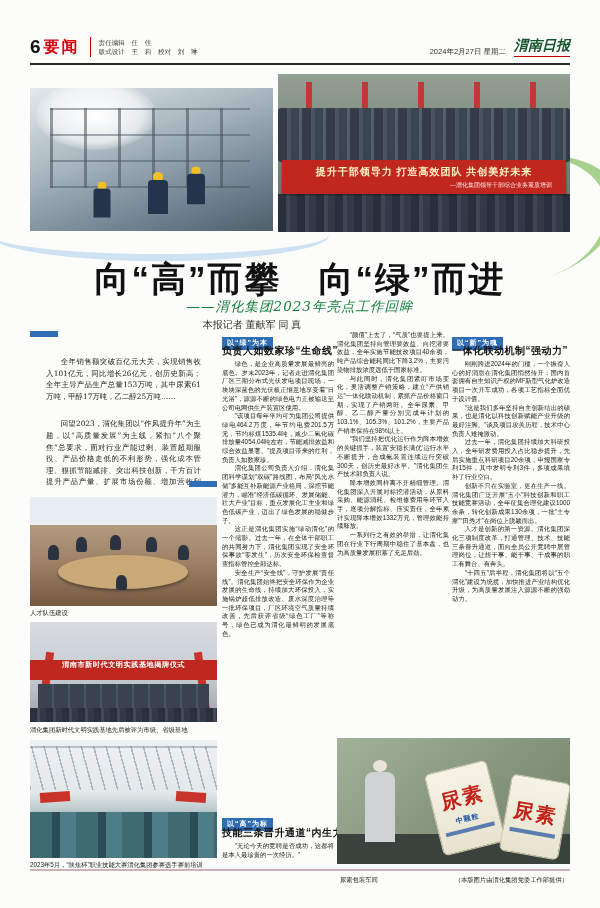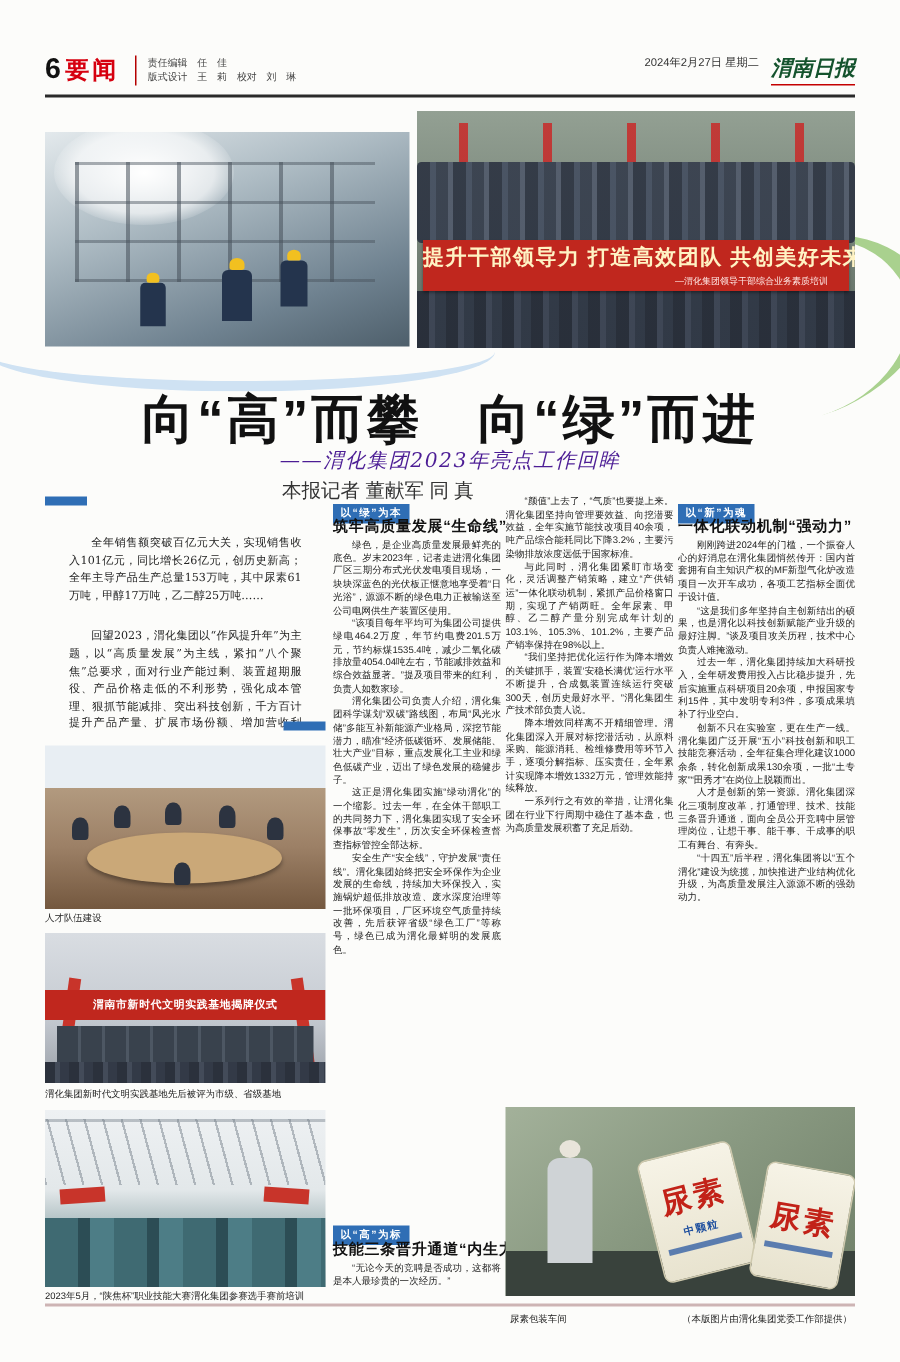--- a/index.html
+++ b/index.html
@@ -6,21 +6,21 @@
   .page{position:relative;width:600px;height:908px;margin:0 auto;background:#fcfcfa;
         font-family:"Liberation Sans",sans-serif;color:#1a1a1a;overflow:hidden;}
   .abs{position:absolute;}
 
   
   .hdr{left:30px;top:34px;width:540px;height:26px;display:flex;align-items:center;}
   .pageno{font-size:19px;font-weight:bold;color:#111;letter-spacing:-1px;}
   .section-name{font-size:16px;font-weight:bold;color:#d6000f;margin-left:4px;letter-spacing:2px;}
   .hdr-div{width:1px;height:20px;background:#b40000;margin:0 8px 0 10px;}
   .credits{font-size:6.6px;color:#444;line-height:9px;}
-  .hdr-right{margin-left:auto;display:flex;align-items:flex-start;gap:8px;}
+  .hdr-right{margin-left:auto;display:flex;align-items:flex-end;gap:8px;}
   .date{font-size:7.5px;color:#333;}
   .paper-name{font-size:14px;font-weight:bold;font-style:italic;color:#14532d;
               font-family:"DejaVu Serif",serif;border-bottom:1.5px solid #c40000;padding-bottom:1px;}
   .hdr-rule{left:30px;top:63px;width:540px;height:1.6px;background:#2a2a2a;}
 
   
   .swoosh-blue{left:-10px;top:208px;width:340px;height:46px;border:0;
                border-bottom:7px solid #cfe2f3;border-radius:50%;}
   .swoosh-green{left:438px;top:160px;width:170px;height:120px;
                 border-right:13px solid #a9d18e;border-radius:50%;transform:rotate(-18deg);}
@@ -41,29 +41,29 @@
       background:linear-gradient(#93a093 0%,#7b887c 45%,#5f6c63 100%);}
   .flags{left:0;top:8px;width:292px;height:26px;
       background:repeating-linear-gradient(90deg,transparent 0 28px,#c22 28px 34px,transparent 34px 56px);opacity:.8;}
   .crowd-top{left:0;top:34px;width:292px;height:54px;
       background:repeating-linear-gradient(90deg,#2d3442 0 9px,#454f61 9px 13px,#363e4d 13px 21px,#515a6b 21px 24px);
       border-radius:3px;opacity:.92;}
   .crowd-bottom{left:0;top:120px;width:292px;height:38px;
       background:repeating-linear-gradient(90deg,#262c38 0 8px,#3c4454 8px 12px,#2f3745 12px 19px);opacity:.95;}
   .red-banner{left:4px;top:86px;width:284px;height:34px;background:#c0271e;
       box-shadow:0 1px 2px rgba(0,0,0,.4);display:flex;flex-direction:column;justify-content:center;}
-  .slogan{font-size:14px;font-weight:bold;color:#fff3c4;text-align:center;letter-spacing:1px;white-space:nowrap;}
+  .slogan{font-size:10px;font-weight:bold;color:#fff3c4;text-align:center;letter-spacing:1px;white-space:nowrap;}
   .slogan-sub{font-size:6px;color:#ffe9e6;text-align:right;padding-right:14px;margin-top:2px;}
 
   
   .headline{left:0;top:256px;width:600px;text-align:center;font-size:35px;font-weight:bold;
             letter-spacing:2px;color:#111;}
   .subtitle{left:0;top:298px;width:600px;text-align:center;font-size:13.5px;
-            font-family:"DejaVu Serif",serif;font-style:italic;color:#4c1d95;letter-spacing:1px;}
-  .byline{left:0;top:318px;width:504px;text-align:center;font-size:13px;color:#333;}
+            font-family:"DejaVu Serif",serif;font-style:italic;color:#15803d;letter-spacing:1px;}
+  .byline{left:0;top:318px;width:504px;text-align:center;font-size:10px;color:#333;}
 
   
   .intro{left:30px;top:340px;width:187px;height:148px;font-family:"DejaVu Serif",serif;
          font-size:7.4px;line-height:11.6px;text-align:justify;color:#222;overflow:hidden;}
   .intro p{margin:16px;text-indent:2em;}
   .blue-bar{background:#2f6eb5;height:6px;width:28px;}
   .bar-tl{left:30px;top:331px;} .bar-br{left:189px;top:481px;}
 
   .col{overflow:hidden;text-align:justify;font-size:6.35px;line-height:8.7px;color:#222;}
   .col p{margin:0;text-indent:2em;}
@@ -78,21 +78,21 @@
       background:linear-gradient(#e8eef3 0%,#e8eef3 26%,#b29a7f 26%,#9c8066 62%,#74583f 100%);}
   .mtg-table{left:28px;top:58px;width:130px;height:34px;border-radius:50%;background:#caa878;
              box-shadow:0 2px 3px rgba(0,0,0,.35);}
   .person{width:11px;height:15px;border-radius:45% 45% 20% 20%;background:#2c3340;}
   .pm1{left:18px;top:48px;} .pm2{left:46px;top:40px;} .pm3{left:80px;top:38px;}
   .pm4{left:116px;top:40px;} .pm5{left:148px;top:48px;} .pm6{left:86px;top:78px;}
 
   .photo-building{left:30px;top:622px;width:187px;height:100px;
       background:linear-gradient(#d9dde2 0%,#c6cbd2 55%,#9aa0a8 100%);}
   .bld-strip{left:0;top:38px;width:187px;height:20px;background:#c0271e;display:flex;
-             align-items:center;justify-content:center;}
+             align-items:flex-start;justify-content:center;}
   .bld-strip span{font-size:7.2px;font-weight:bold;color:#fff;letter-spacing:.5px;white-space:nowrap;}
   .bld-glass{left:8px;top:62px;width:171px;height:24px;
       background:repeating-linear-gradient(90deg,#39424d 0 14px,#4d5763 14px 16px);}
   .bld-people{left:0;top:86px;width:187px;height:14px;
       background:repeating-linear-gradient(90deg,#2b313c 0 7px,#434b59 7px 10px,#333a47 10px 16px);}
   .ribbon{width:8px;height:60px;background:#c8342a;}
   .rb1{left:12px;top:30px;transform:rotate(8deg);} .rb2{left:168px;top:30px;transform:rotate(-8deg);}
 
   .photo-workshop{left:30px;top:740px;width:187px;height:118px;
       background:linear-gradient(#eef1f3 0%,#e3e8ea 45%,#9fb3b6 70%,#53777c 100%);}
@@ -201,21 +201,21 @@
     <div class="abs truss"></div>
     <div class="abs hang-banner hb1"></div>
     <div class="abs hang-banner hb2"></div>
     <div class="abs machines"></div>
   </div>
   <div class="abs caption" style="left:30px;top:861px;width:187px;">2023年5月，“陕焦杯”职业技能大赛渭化集团参赛选手赛前培训</div>
 
   <div class="abs" style="left:222px;top:331px;">
     <span class="tag">以“绿”为本</span>
   </div>
-  <div class="abs sec-head" style="left:222px;top:344px;">筑牢高质量发展“生命线”</div>
+  <div class="abs sec-head" style="left:222px;top:344px;">负责人如数家珍“生命线”</div>
   <div class="abs col" style="left:222px;top:360px;width:112px;height:446px;">
       <p>绿色，是企业高质量发展最鲜亮的底色。岁末2023年，记者走进渭化集团厂区三期分布式光伏发电项目现场，一块块深蓝色的光伏板正惬意地享受着“日光浴”，源源不断的绿色电力正被输送至公司电网供生产装置区使用。</p>
       <p>“该项目每年平均可为集团公司提供绿电464.2万度，年节约电费201.5万元，节约标煤1535.4吨，减少二氧化碳排放量4054.04吨左右，节能减排效益和综合效益显著。”提及项目带来的红利，负责人如数家珍。</p>
       <p>渭化集团公司负责人介绍，渭化集团科学谋划“双碳”路线图，布局“风光水储”多能互补新能源产业格局，深挖节能潜力，瞄准“经济低碳循环、发展储能、壮大产业”目标，重点发展化工主业和绿色低碳产业，迈出了绿色发展的稳健步子。</p>
       <p>这正是渭化集团实施“绿动渭化”的一个缩影。过去一年，在全体干部职工的共同努力下，渭化集团实现了安全环保事故“零发生”，历次安全环保检查督查指标管控全部达标。</p>
       <p>安全生产“安全线”，守护发展“责任线”。渭化集团始终把安全环保作为企业发展的生命线，持续加大环保投入，实施锅炉超低排放改造、废水深度治理等一批环保项目，厂区环境空气质量持续改善，先后获评省级“绿色工厂”等称号，绿色已成为渭化最鲜明的发展底色。</p>
     </div>
 
   <div class="abs" style="left:222px;top:812px;">
     <span class="tag">以“高”为标</span>

